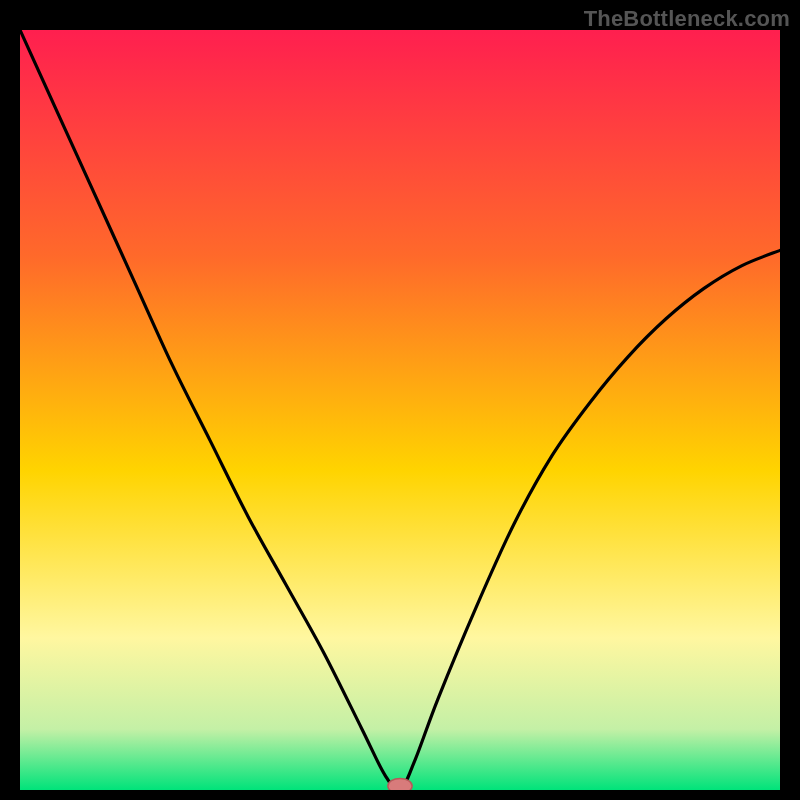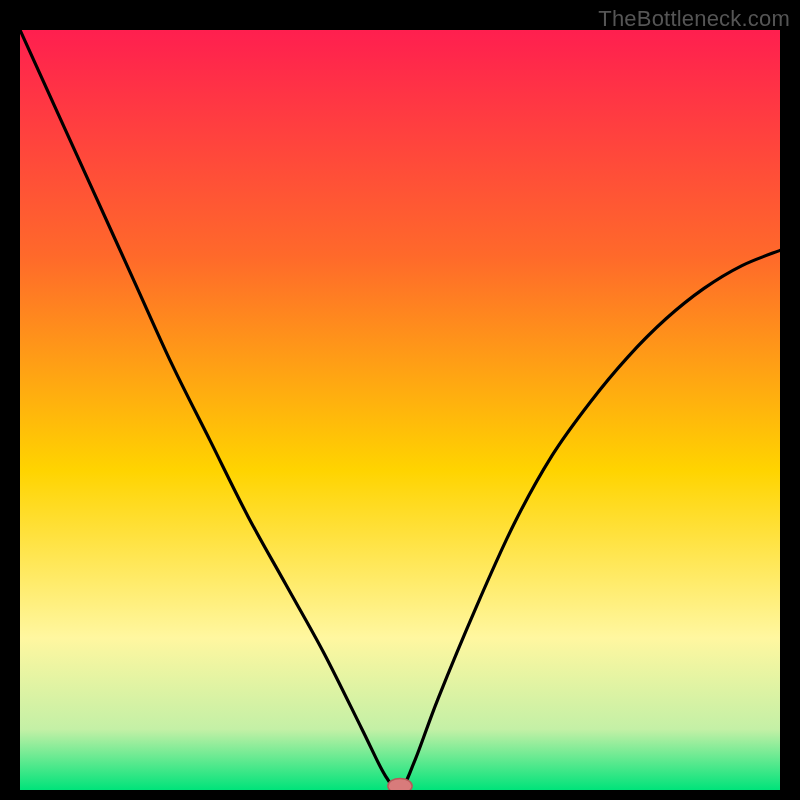--- a/index.html
+++ b/index.html
@@ -16,21 +16,21 @@
     width: 800px;
     height: 800px;
     background: #000;
   }
   .watermark {
     position: absolute;
     top: 6px;
     right: 10px;
     color: #555;
     font-size: 22px;
-    font-weight: 400;
+    font-weight: 700;
     letter-spacing: 0.2px;
     z-index: 20;
     user-select: none;
     text-align: center;
   }
   .plot-outer {
     position: absolute;
     left: 20px;
     top: 30px;
     width: 760px;

